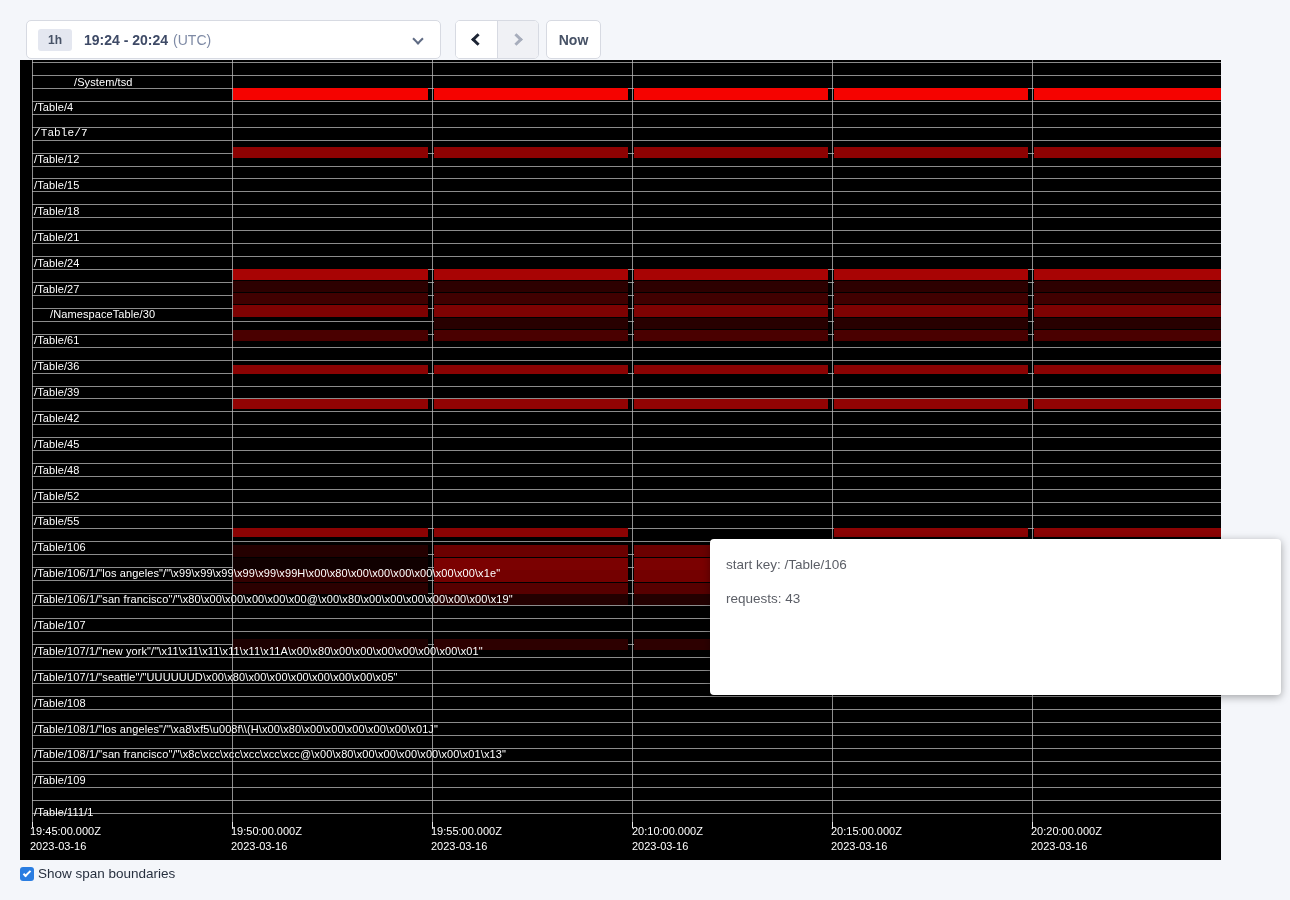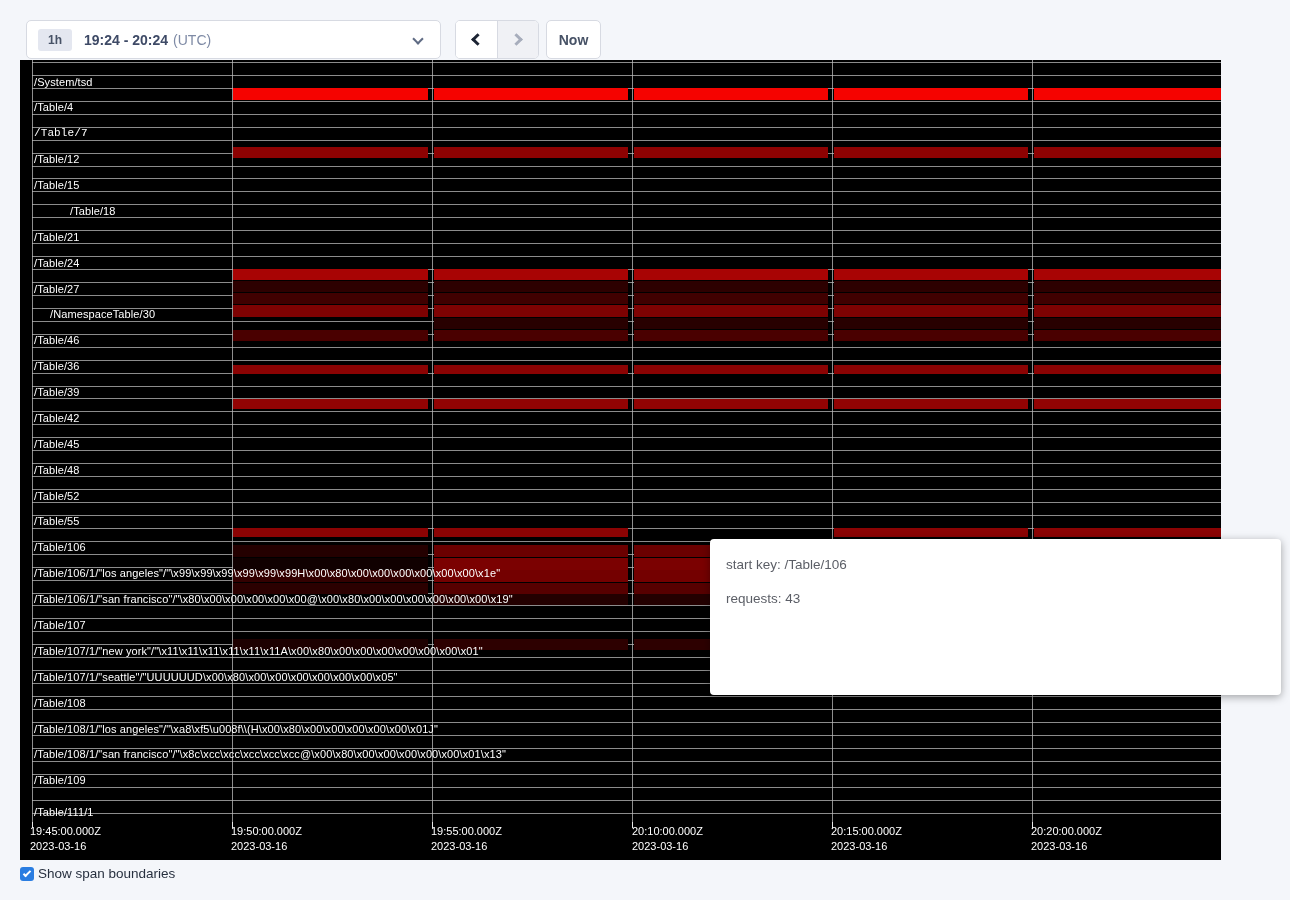--- a/index.html
+++ b/index.html
@@ -238,31 +238,31 @@
       <div class="stripe-seg" style="left: 1013.5px; width: 187.5px; top: 522.5px; height: 11px; background: rgb(87, 0, 0);"></div>
       <div class="stripe-seg" style="left: 413.5px; width: 194px; top: 534px; height: 11px; background: rgb(35, 0, 0);"></div>
       <div class="stripe-seg" style="left: 613.5px; width: 194px; top: 534px; height: 11px; background: rgb(35, 0, 0);"></div>
       <div class="stripe-seg" style="left: 813.5px; width: 194px; top: 534px; height: 11px; background: rgb(35, 0, 0);"></div>
       <div class="stripe-seg" style="left: 1013.5px; width: 187.5px; top: 534px; height: 11px; background: rgb(35, 0, 0);"></div>
       <div class="stripe-seg" style="left: 212.5px; width: 195px; top: 579px; height: 10.5px; background: rgb(29, 0, 0);"></div>
       <div class="stripe-seg" style="left: 413.5px; width: 194px; top: 579px; height: 10.5px; background: rgb(45, 0, 0);"></div>
       <div class="stripe-seg" style="left: 613.5px; width: 194px; top: 579px; height: 10.5px; background: rgb(45, 0, 0);"></div>
       <div class="stripe-seg" style="left: 813.5px; width: 194px; top: 579px; height: 10.5px; background: rgb(45, 0, 0);"></div>
       <div class="stripe-seg" style="left: 1013.5px; width: 187.5px; top: 579px; height: 10.5px; background: rgb(45, 0, 0);"></div>
-      <div class="rowlabel" style="top: 15.5px;">/System/tsd</div>
+      <div class="rowlabel" style="top: 15.5px; margin-left: 40px;">/System/tsd</div>
       <div class="rowlabel" style="top: 41.38px;">/Table/4</div>
       <div class="rowlabel" style="top: 67.26px; font-family: Liberation Mono, monospace;">/Table/7</div>
       <div class="rowlabel" style="top: 93.14px;">/Table/12</div>
       <div class="rowlabel" style="top: 119.02px;">/Table/15</div>
-      <div class="rowlabel" style="top: 144.9px; padding-left: 36px;">/Table/18</div>
+      <div class="rowlabel" style="top: 144.9px;">/Table/18</div>
       <div class="rowlabel" style="top: 170.78px;">/Table/21</div>
       <div class="rowlabel" style="top: 196.66px; text-align: center;">/Table/24</div>
       <div class="rowlabel" style="top: 222.54px;">/Table/27</div>
       <div class="rowlabel" style="top: 248.42px; padding-left: 16px;">/NamespaceTable/30</div>
-      <div class="rowlabel" style="top: 274.3px;">/Table/46</div>
+      <div class="rowlabel" style="top: 274.3px;">/Table/61</div>
       <div class="rowlabel" style="top: 300.18px;">/Table/36</div>
       <div class="rowlabel" style="top: 326.06px; text-align: right;">/Table/39</div>
       <div class="rowlabel" style="top: 351.94px;">/Table/42</div>
       <div class="rowlabel" style="top: 377.82px;">/Table/45</div>
       <div class="rowlabel" style="top: 403.7px;">/Table/48</div>
       <div class="rowlabel" style="top: 429.58px;">/Table/52</div>
       <div class="rowlabel" style="top: 455.46px;">/Table/55</div>
       <div class="rowlabel" style="top: 481.34px;">/Table/106</div>
       <div class="rowlabel" style="top: 507.22px;">/Table/106/1/"los angeles"/"\x99\x99\x99\x99\x99\x99H\x00\x80\x00\x00\x00\x00\x00\x00\x1e"</div>
       <div class="rowlabel" style="top: 533.1px;">/Table/106/1/"san francisco"/"\x80\x00\x00\x00\x00\x00@\x00\x80\x00\x00\x00\x00\x00\x00\x19"</div>

